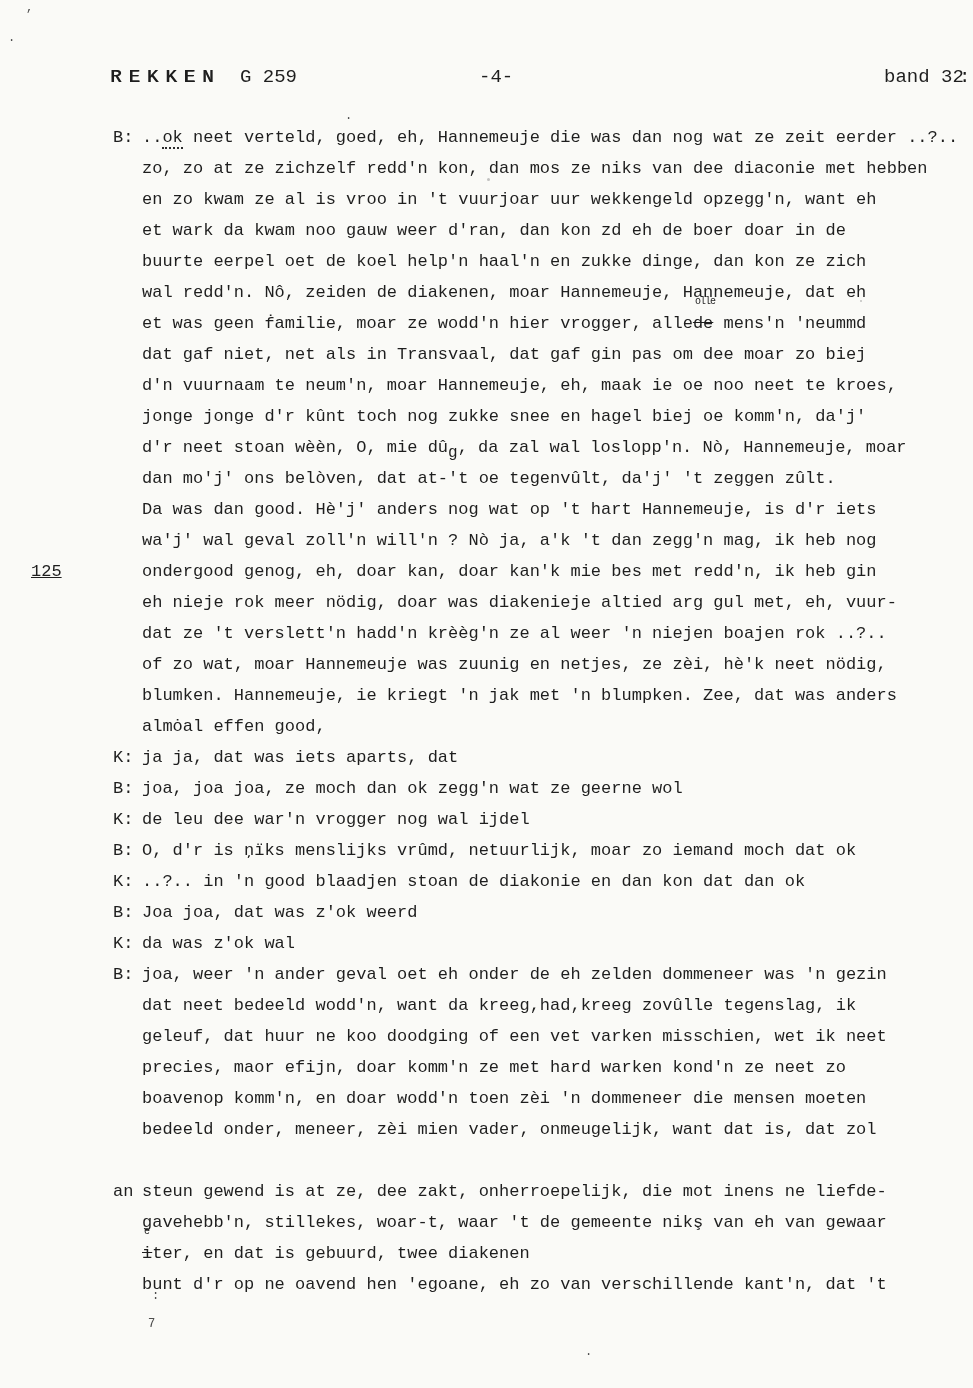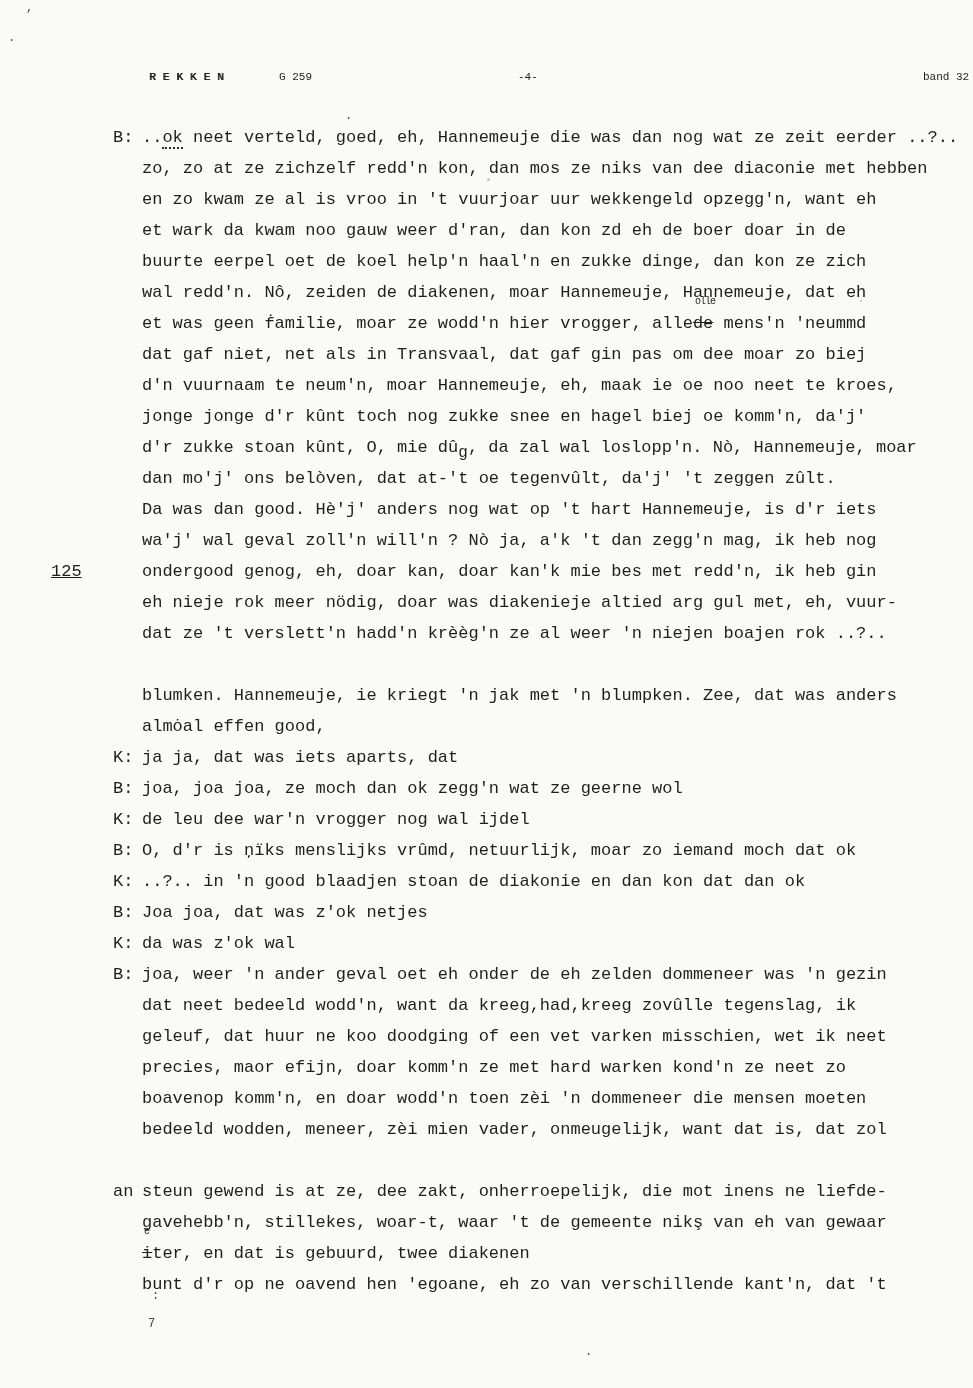--- a/index.html
+++ b/index.html
@@ -7,30 +7,30 @@
   body {
     width:973px; height:1388px;
     background:#fafaf7;
     position:relative;
     overflow:hidden;
     font-family:"Liberation Mono","DejaVu Sans Mono",monospace;
     color:#1e1e1e;
   }
   .page { position:absolute; inset:0; }
   
-  .header { position:absolute; top:62px; left:0; right:0; height:31px; font-size:11px; line-height:31px;margin-left:39px; }
+  .header { position:absolute; top:62px; left:0; right:0; height:31px; font-size:19px; line-height:31px; }
   .h-rekken { position:absolute; left:110px; letter-spacing:7px; text-shadow:0.8px 0 0 currentColor; }
   .h-code   { position:absolute; left:240px; }
   .h-center { position:absolute; left:479px; }
   .h-right  { position:absolute; left:884px; }
   .h-frag   { position:absolute; left:959px; width:14px; overflow:hidden; }
   
   .doc { position:absolute; top:122px; left:0; width:973px; }
   .row { display:flex; height:31px; line-height:31px; font-size:17px; }
-  .gut { flex:0 0 113px; box-sizing:border-box; padding-left:51px; white-space:pre;text-decoration:underline; }
+  .gut { flex:0 0 113px; box-sizing:border-box; padding-left:31px; white-space:pre;text-decoration:underline; }
   .spk { flex:0 0 29px; white-space:pre; }
   .txt { white-space:pre; }
   .udot { border-bottom:2px dotted #2b2b2b;text-align:right; }
   .sub { position:relative; top:5px; font-size:16px; }
   .stk { position:relative; display:inline-block; }
   .stk .st { text-decoration:line-through; }
   .stk .sp { position:absolute; left:2px; top:-13px; font-size:10px; letter-spacing:-1px; line-height:14px; }
   
   .ann { position:absolute; font-size:12px; line-height:12px; color:#4e4e4e; }
   .speck-a, .speck-b { position:absolute; background:#8a8a8a; opacity:.5; border-radius:50%; }
@@ -96,21 +96,21 @@
         <span class="txt">d'n vuurnaam te neum'n, moar Hannemeuje, eh, maak ie oe noo neet te kroes,</span>
       </div>
       <div class="row">
         <span class="gut"></span>
         <span class="spk"></span>
         <span class="txt">jonge jonge d'r kûnt toch nog zukke snee en hagel biej oe komm'n, da'j'</span>
       </div>
       <div class="row">
         <span class="gut"></span>
         <span class="spk"></span>
-        <span class="txt"><span>d'r zukke stoan kûnt, O, mie dû</span><span class="sub">g</span><span>, da zal wal loslopp'n. Nò, Hannemeuje, moar</span></span>
+        <span class="txt"><span>d'r neet stoan wèèn, O, mie dû</span><span class="sub">g</span><span>, da zal wal loslopp'n. Nò, Hannemeuje, moar</span></span>
       </div>
       <div class="row">
         <span class="gut"></span>
         <span class="spk"></span>
         <span class="txt">dan mo'j' ons belòven, dat at-'t oe tegenvûlt, da'j' 't zeggen zûlt.</span>
       </div>
       <div class="row">
         <span class="gut"></span>
         <span class="spk"></span>
         <span class="txt">Da was dan good. Hè'j' anders nog wat op 't hart Hannemeuje, is d'r iets</span>
@@ -131,20 +131,21 @@
         <span class="txt">eh nieje rok meer nödig, doar was diakenieje altied arg gul met, eh, vuur-</span>
       </div>
       <div class="row">
         <span class="gut"></span>
         <span class="spk"></span>
         <span class="txt">dat ze 't verslett'n hadd'n krèèg'n ze al weer 'n niejen boajen rok ..?..</span>
       </div>
       <div class="row">
         <span class="gut"></span>
         <span class="spk"></span>
+        <span class="txt">of zo wat, moar Hannemeuje was zuunig en netjes, ze zèi, hè'k neet nödig,</span>
       </div>
       <div class="row">
         <span class="gut"></span>
         <span class="spk"></span>
         <span class="txt">blumken. Hannemeuje, ie kriegt 'n jak met 'n blumpken. Zee, dat was anders</span>
       </div>
       <div class="row">
         <span class="gut"></span>
         <span class="spk"></span>
         <span class="txt">almȯal effen good,</span>
@@ -170,21 +171,21 @@
         <span class="txt">O, d'r is ņïks menslijks vrûmd, netuurlijk, moar zo iemand moch dat ok</span>
       </div>
       <div class="row">
         <span class="gut"></span>
         <span class="spk">K:</span>
         <span class="txt">..?.. in 'n good blaadjen stoan de diakonie en dan kon dat dan ok</span>
       </div>
       <div class="row">
         <span class="gut"></span>
         <span class="spk">B:</span>
-        <span class="txt">Joa joa, dat was z'ok netjes</span>
+        <span class="txt">Joa joa, dat was z'ok weerd</span>
       </div>
       <div class="row">
         <span class="gut"></span>
         <span class="spk">K:</span>
         <span class="txt">da was z'ok wal</span>
       </div>
       <div class="row">
         <span class="gut"></span>
         <span class="spk">B:</span>
         <span class="txt">joa, weer 'n ander geval oet eh onder de eh zelden dommeneer was 'n gezin</span>
@@ -205,21 +206,21 @@
         <span class="txt">precies, maor efijn, doar komm'n ze met hard warken kond'n ze neet zo</span>
       </div>
       <div class="row">
         <span class="gut"></span>
         <span class="spk"></span>
         <span class="txt">boavenop komm'n, en doar wodd'n toen zèi 'n dommeneer die mensen moeten</span>
       </div>
       <div class="row">
         <span class="gut"></span>
         <span class="spk"></span>
-        <span class="txt">bedeeld wodden, meneer, zèi mien vader, onmeugelijk, want dat is, dat zol</span>
+        <span class="txt">bedeeld onder, meneer, zèi mien vader, onmeugelijk, want dat is, dat zol</span>
       </div>
       <div class="row">
         <span class="gut"></span>
         <span class="spk"></span>
       </div>
       <div class="row">
         <span class="gut"></span>
         <span class="spk">an</span>
         <span class="txt">steun gewend is at ze, dee zakt, onherroepelijk, die mot inens ne liefde-</span>
       </div>

